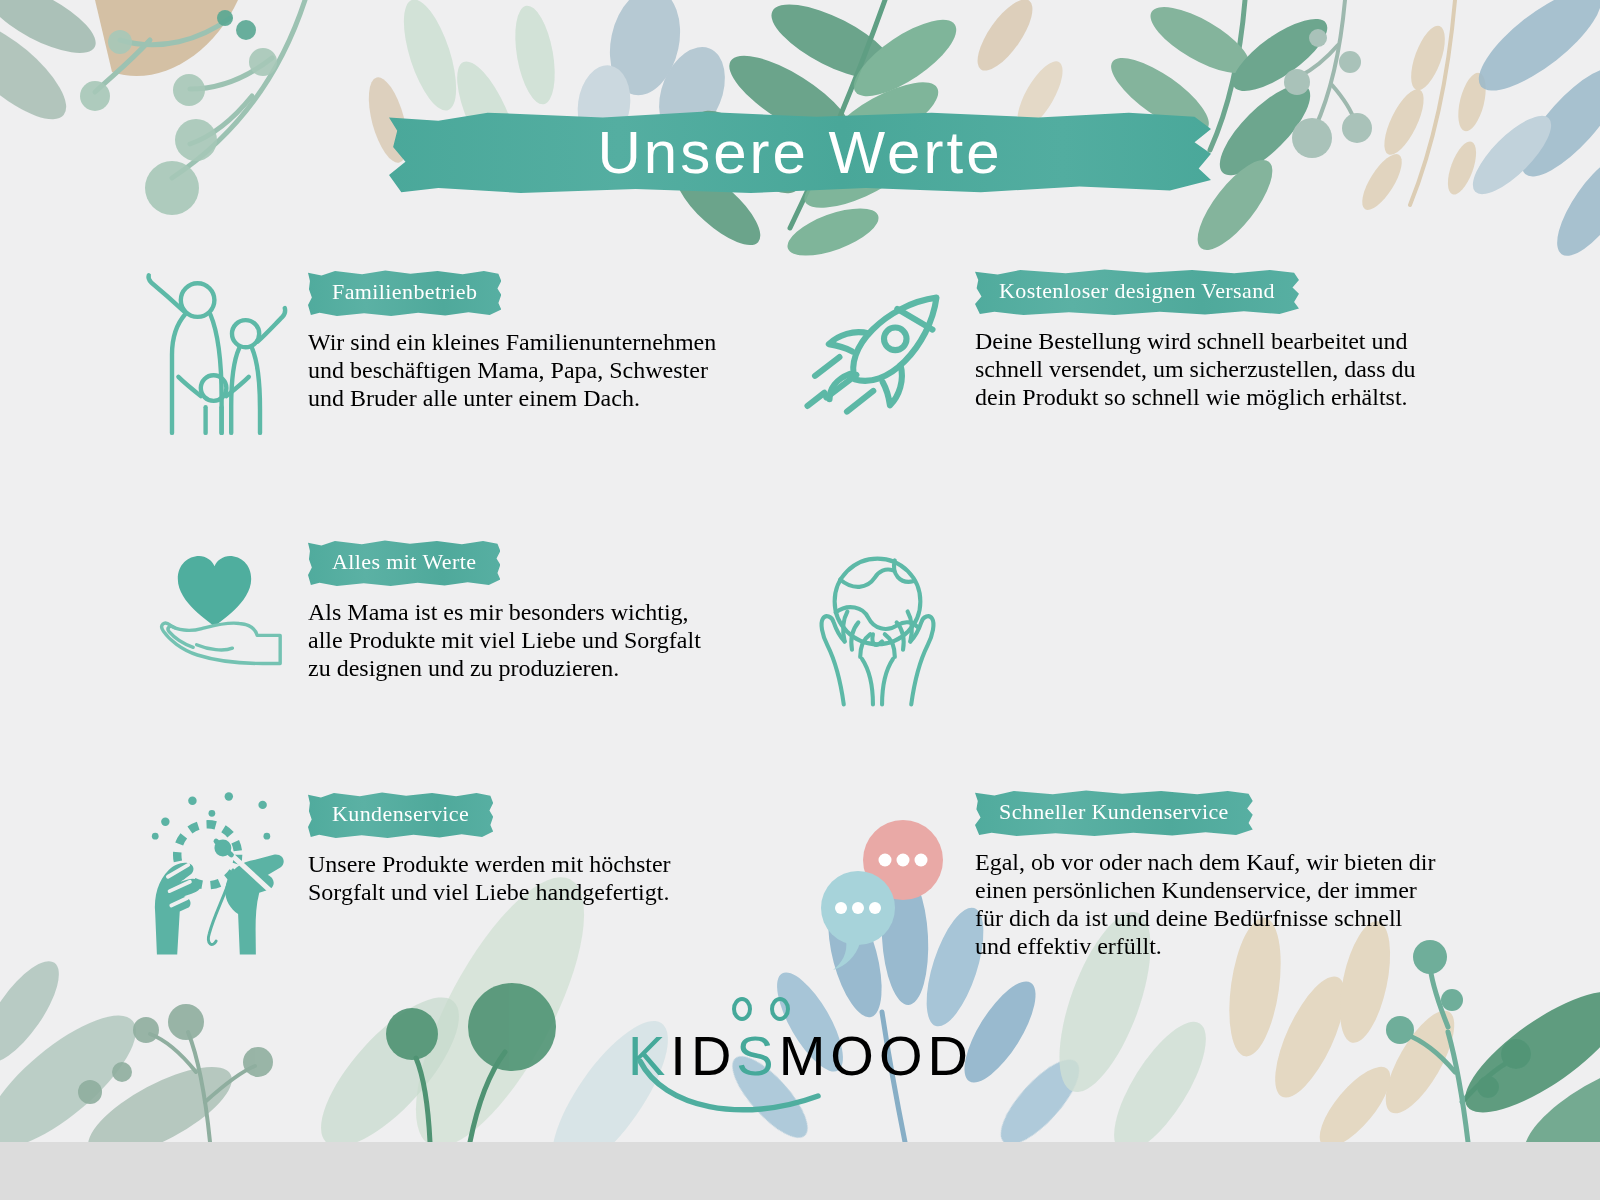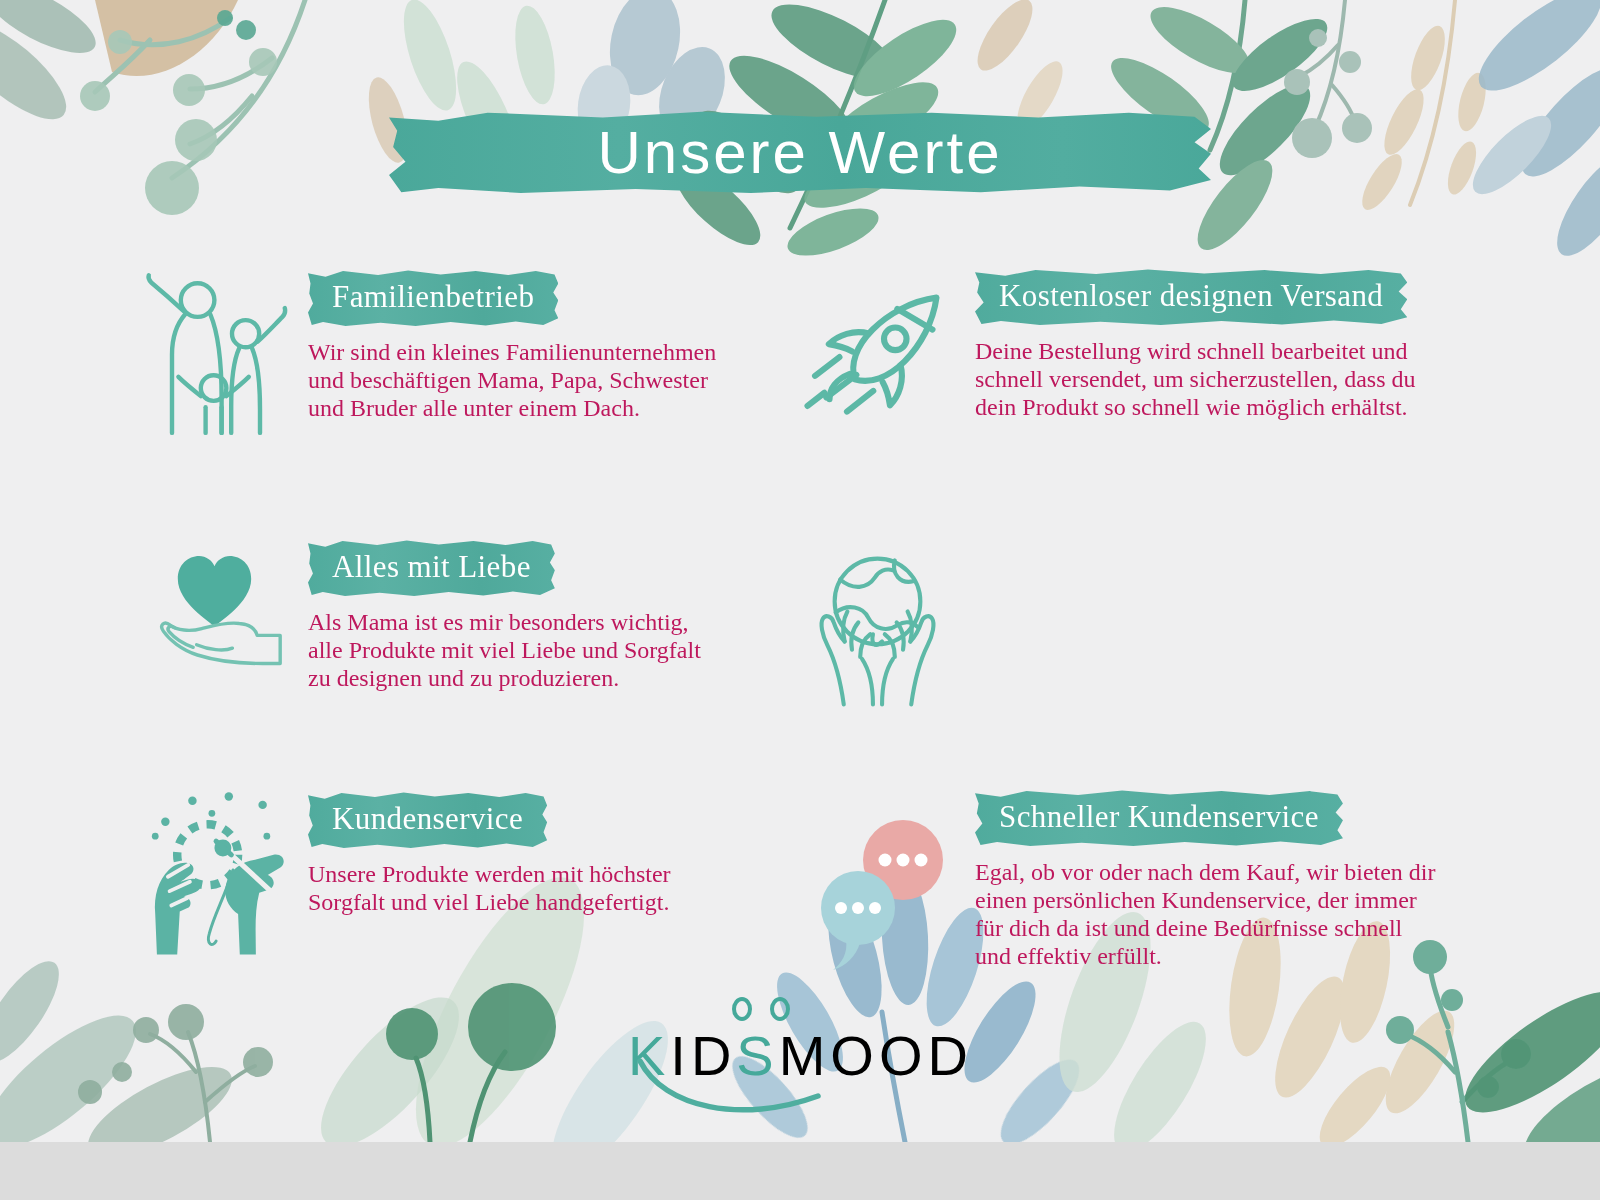--- a/index.html
+++ b/index.html
@@ -29,25 +29,25 @@
   .value{position:absolute;display:flex;z-index:2;}
   .value .icon{flex:0 0 auto;display:flex;justify-content:center;}
   .v-left .icon{width:148px;}
   .v-right .icon{width:155px;}
   .value .txt{flex:0 0 auto;margin-left:20px;}
   .v-left .txt{width:412px;}
   .v-right .txt{width:462px;}
   .ribbon{
     display:inline-flex;align-items:center;
     background:linear-gradient(90deg,#50ab9d,#5bb1a4 30%,#4fa99b 70%,#57afa2);
-    color:#fff;font-size:31px;letter-spacing:.4px;
+    color:#fff;font-size:22px;letter-spacing:.4px;
     padding:9px 24px 11px 24px;margin-bottom:12px;
     clip-path:polygon(1% 24%,0% 6%,7% 12%,14% 2%,28% 9%,40% 1%,53% 8%,67% 2%,80% 9%,91% 2%,98.5% 8%,100% 24%,98% 40%,100% 54%,98.5% 72%,100% 86%,94% 98%,83% 92%,71% 99%,57% 93%,43% 100%,29% 94%,15% 100%,6% 93%,1.5% 98%,0% 76%,2% 60%,.5% 42%);
   }
-  .value p{margin:0;font-size:24px;line-height:28px;color:#be185d;}
+  .value p{margin:0;font-size:24px;line-height:28px;color:#000000;}
 
   
   .v1{left:140px;top:255px;}  .v1 .icon svg{margin-top:2px;}   .v1 .txt{margin-top:15px;}
   .v2{left:800px;top:255px;}  .v2 .icon svg{margin-top:28px;}  .v2 .txt{margin-top:14px;}
   .v3{left:140px;top:528px;}  .v3 .icon svg{margin-top:6px;}   .v3 .txt{margin-top:12px;}
   .v4{left:800px;top:532px;}  .v4 .icon svg{margin-top:12px;}  .v4 .txt{margin-top:8px;}
   .v5{left:140px;top:770px;}  .v5 .icon svg{margin-top:0px;}   .v5 .txt{margin-top:22px;}
   .v6{left:800px;top:788px;}  .v6 .icon svg{margin-top:28px;}  .v6 .txt{margin-top:2px;}
 
   
@@ -292,21 +292,21 @@
         <path d="M85,98 C80,92 42,70 42,42 C42,25 54,15 67,15 C75,15 82,20 85,27 C88,20 95,15 103,15 C116,15 128,25 128,42 C128,70 90,92 85,98 Z" fill="#4fae9e"></path>
         <g fill="none" stroke="#74c2b2" stroke-width="4" stroke-linecap="round" stroke-linejoin="round">
           <path d="M33,96 C26,90 20,96 25,103 C32,113 46,125 65,131 C93,140 122,141 142,141 L162,141 L162,108 L135,108 C133,100 126,95 114,94 C98,92 82,97 70,100 C56,104 41,102 33,96 Z"></path>
           <path d="M38,99 C33,95 28,99 32,104 C38,111 48,118 60,122"></path>
           <path d="M64,119 C78,125 96,127 106,123"></path>
         </g>
       </svg>
     </div>
     <div class="txt">
       <div class="ribbon">
-        <span>Alles mit Liebe</span>
+        <span>Alles mit Werte</span>
       </div>
       <p>Als Mama ist es mir besonders wichtig, alle Produkte mit viel Liebe und Sorgfalt zu designen und zu produzieren.</p>
     </div>
   </section>
 
   <section class="value v-right v4">
     <div class="icon">
       <svg width="155" height="165" viewBox="0 0 170 175" fill="none" stroke="#5db9a7" stroke-width="4.5" stroke-linecap="round" stroke-linejoin="round">
         <circle cx="85" cy="60" r="47"></circle>
         <path d="M44,36 C58,48 74,46 82,34 C86,27 94,23 102,26"></path>

